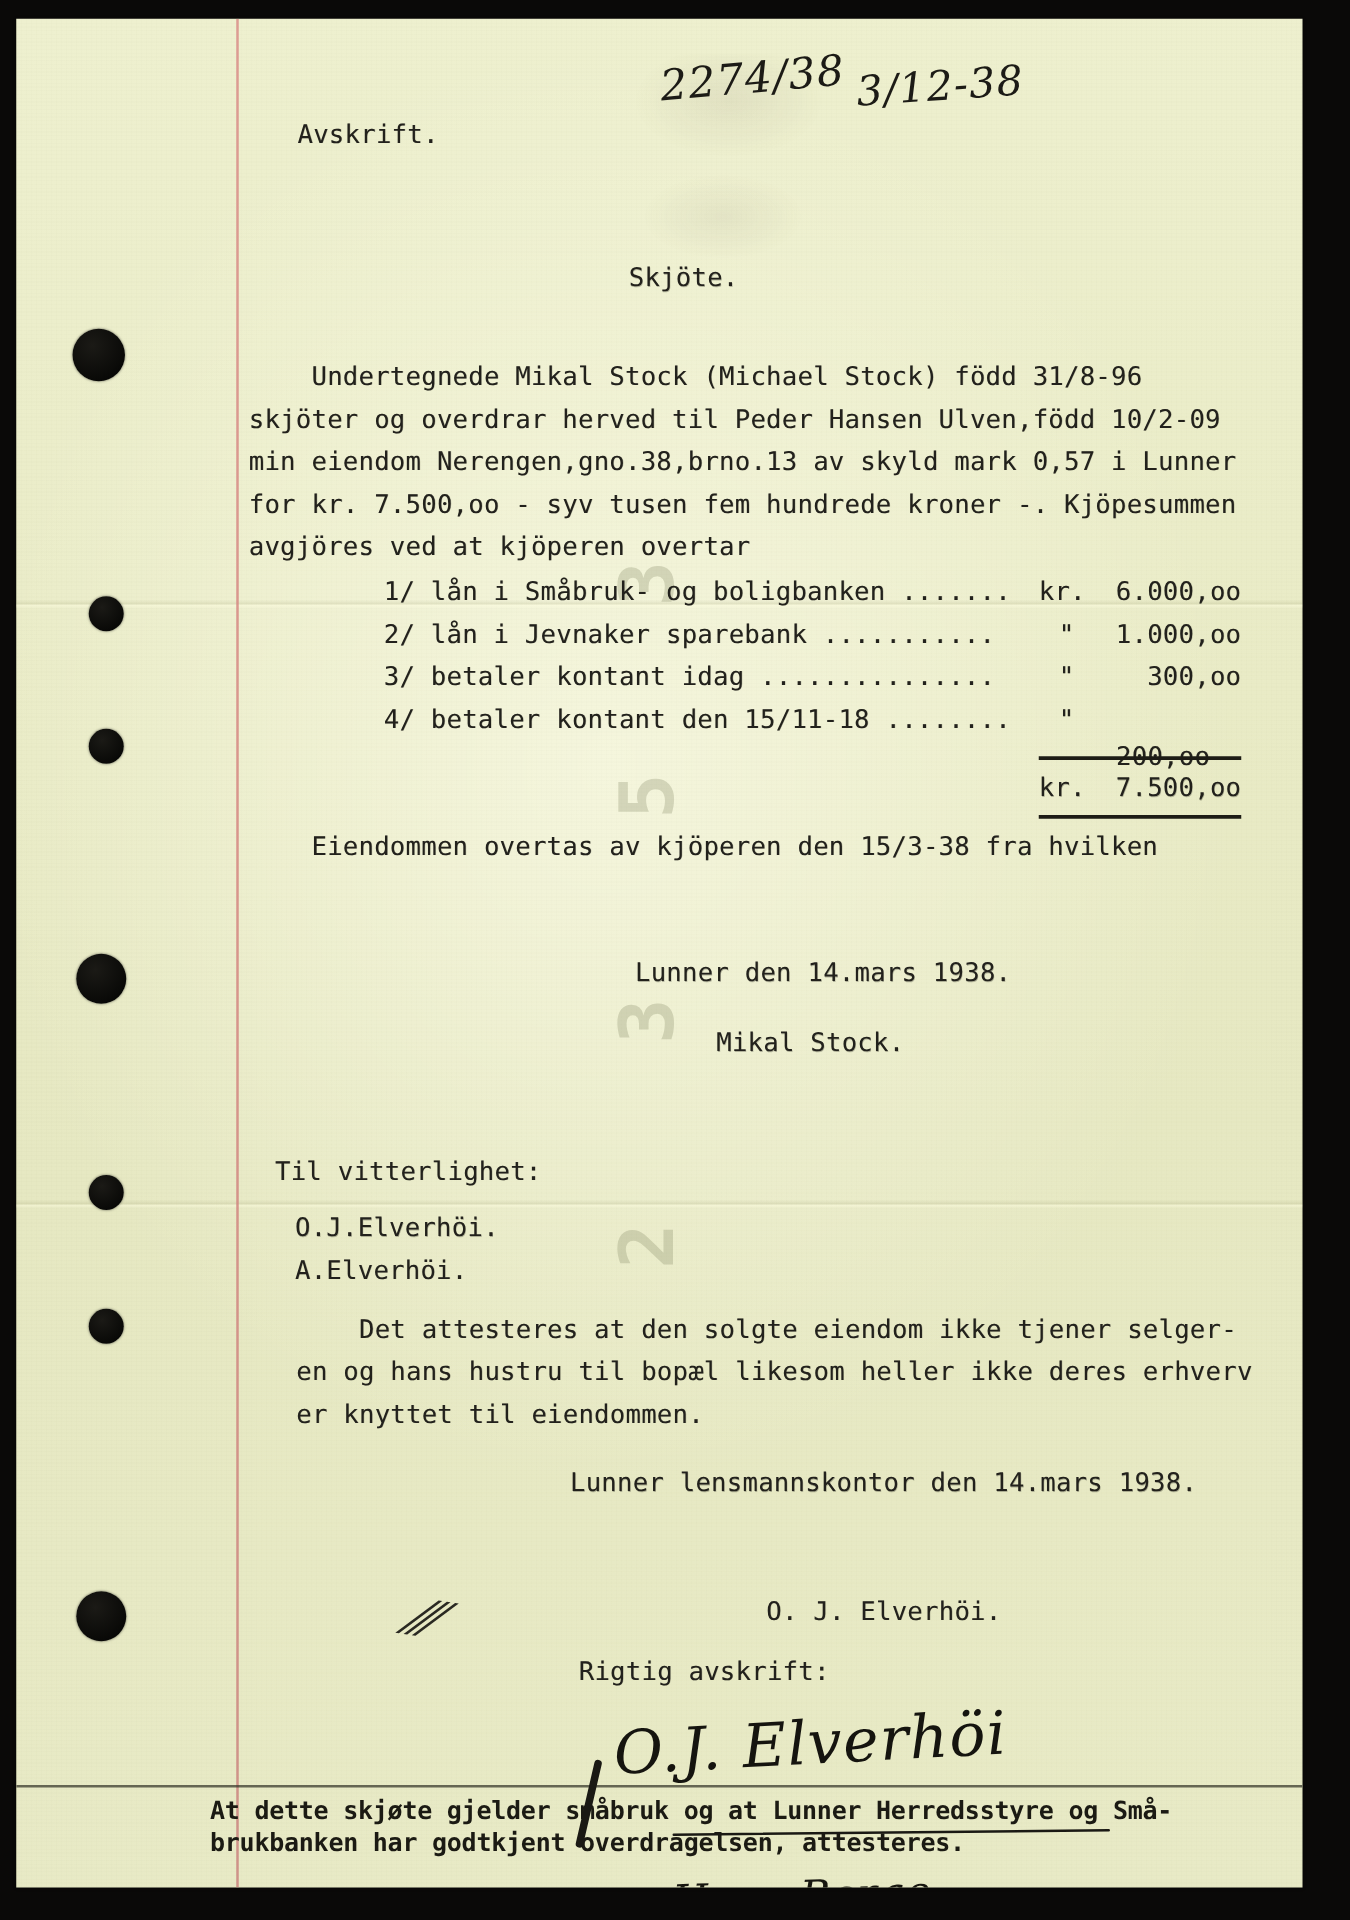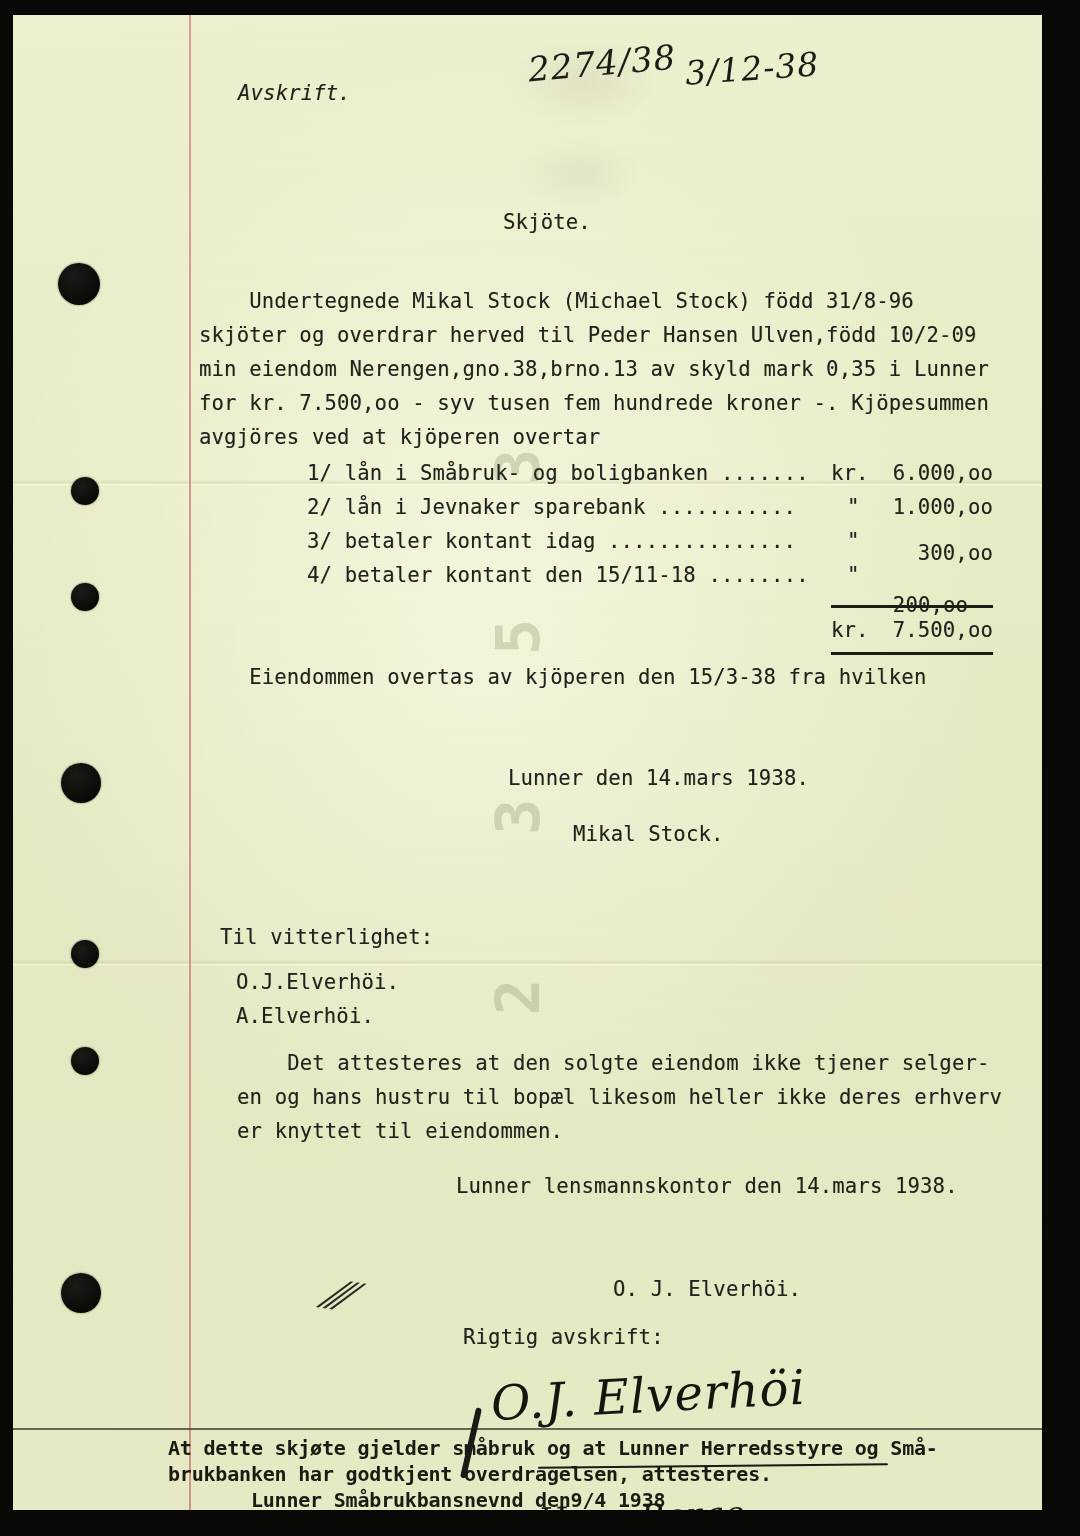--- a/index.html
+++ b/index.html
@@ -239,42 +239,42 @@
   <div class="punch-hole" style="left:48px;  top:748px;  width:40px; height:40px;"></div>
   <div class="punch-hole" style="left:58px;  top:925px;  width:28px; height:28px;"></div>
   <div class="punch-hole" style="left:58px;  top:1032px; width:28px; height:28px;"></div>
   <div class="punch-hole" style="left:48px;  top:1258px; width:40px; height:40px;"></div>
 
   <div class="hand" id="hw-journal">2274/38</div>
   <div class="hand" id="hw-date">3/12-38</div>
 
   <div id="typed">
 
-    <div class="tline" style="left:225px; top:68px;font-style:italic;">Avskrift.</div>
+    <div class="tline" style="left:225px; top:82px;">Avskrift.</div>
     <div class="tline" style="left:490px; top:197px;">Skjöte.</div>
 
     <div class="tline" style="left:186px; top:276px;">    Undertegnede Mikal Stock (Michael Stock) född 31/8-96</div>
     <div class="tline" style="left:186px; top:310px;">skjöter og overdrar herved til Peder Hansen Ulven,född 10/2-09</div>
-    <div class="tline" style="left:186px; top:344px;">min eiendom Nerengen,gno.38,brno.13 av skyld mark 0,35 i Lunner</div>
+    <div class="tline" style="left:186px; top:344px;">min eiendom Nerengen,gno.38,brno.13 av skyld mark 0,57 i Lunner</div>
     <div class="tline" style="left:186px; top:378px;">for kr. 7.500,oo - syv tusen fem hundrede kroner -. Kjöpesummen</div>
     <div class="tline" style="left:186px; top:412px;">avgjöres ved at kjöperen overtar</div>
 
     <div class="tline" style="left:294px; top:448px;"><span>1/</span> <span>lån i Småbruk- og boligbanken</span> <span>.......</span></div>
     <div class="tline" style="left:294px; top:482px;text-align:right;"><span>2/</span> <span>lån i Jevnaker sparebank</span> <span>...........</span></div>
     <div class="tline" style="left:294px; top:516px;"><span>3/</span> <span>betaler kontant idag</span> <span>...............</span></div>
     <div class="tline" style="left:294px; top:550px;"><span>4/</span> <span>betaler kontant den 15/11-18</span> <span>........</span></div>
 
     <div class="tline" style="left:818px; top:448px;">kr.</div>
     <div class="tline" style="left:834px; top:482px;">"</div>
     <div class="tline" style="left:834px; top:516px;">"</div>
     <div class="tline" style="left:834px; top:550px;">"</div>
 
     <div class="tline" style="left:855px; top:448px; width:125px; text-align:right;">6.000,oo</div>
     <div class="tline" style="left:855px; top:482px; width:125px; text-align:right;">1.000,oo</div>
-    <div class="tline" style="left:855px; top:516px; width:125px; text-align:right;margin-top:12px;">300,oo</div>
+    <div class="tline" style="left:855px; top:516px; width:125px; text-align:right;">300,oo</div>
     <div class="tline" style="left:855px; top:580px; width:125px; text-align:center;">200,oo</div>
 
     <div class="sum-rule" style="left:818px; top:590px; width:162px;"></div>
     <div class="tline" style="left:818px; top:605px;">kr.</div>
     <div class="tline" style="left:855px; top:605px; width:125px; text-align:right;">7.500,oo</div>
     <div class="sum-rule" style="left:818px; top:637px; width:162px;"></div>
 
     <div class="tline" style="left:186px; top:652px;">    Eiendommen overtas av kjöperen den 15/3-38 fra hvilken</div>
 
     <div class="tline" style="left:495px; top:753px;">Lunner den 14.mars 1938.</div>
@@ -294,20 +294,19 @@
     <div class="tline" style="left:450px; top:1312px;">Rigtig avskrift:</div>
   </div>
 
   <div class="hand" id="hw-tick">⁄⁄⁄</div>
   <div class="hand" id="hw-sig-elverhoi">O.J. Elverhöi</div>
 
   <div id="footer-rule-top"></div>
 
   <div class="footer-line" style="left:155px; top:1421px;">At dette skjøte gjelder småbruk og at Lunner Herredsstyre og Små-</div>
   <div class="footer-line" style="left:155px; top:1447px;">brukbanken har godtkjent overdragelsen, attesteres.</div>
-  <div class="footer-line" style="left:155px; top:1473px;">       Lunner Småbrukbansnevnd den9/4 1938</div>
 
   <div class="pen-stroke" style="left:525px; top:1450px; width:350px; transform:rotate(-0.6deg);"></div>
   <div class="pen-stroke" style="left:455px; top:1392px; width:6px; height:72px; transform:rotate(13deg); border-radius:3px;"></div>
 
   <div class="hand" id="hw-sig-berge">Hans Berge</div>
 
 </div>
 
 </body></html>

